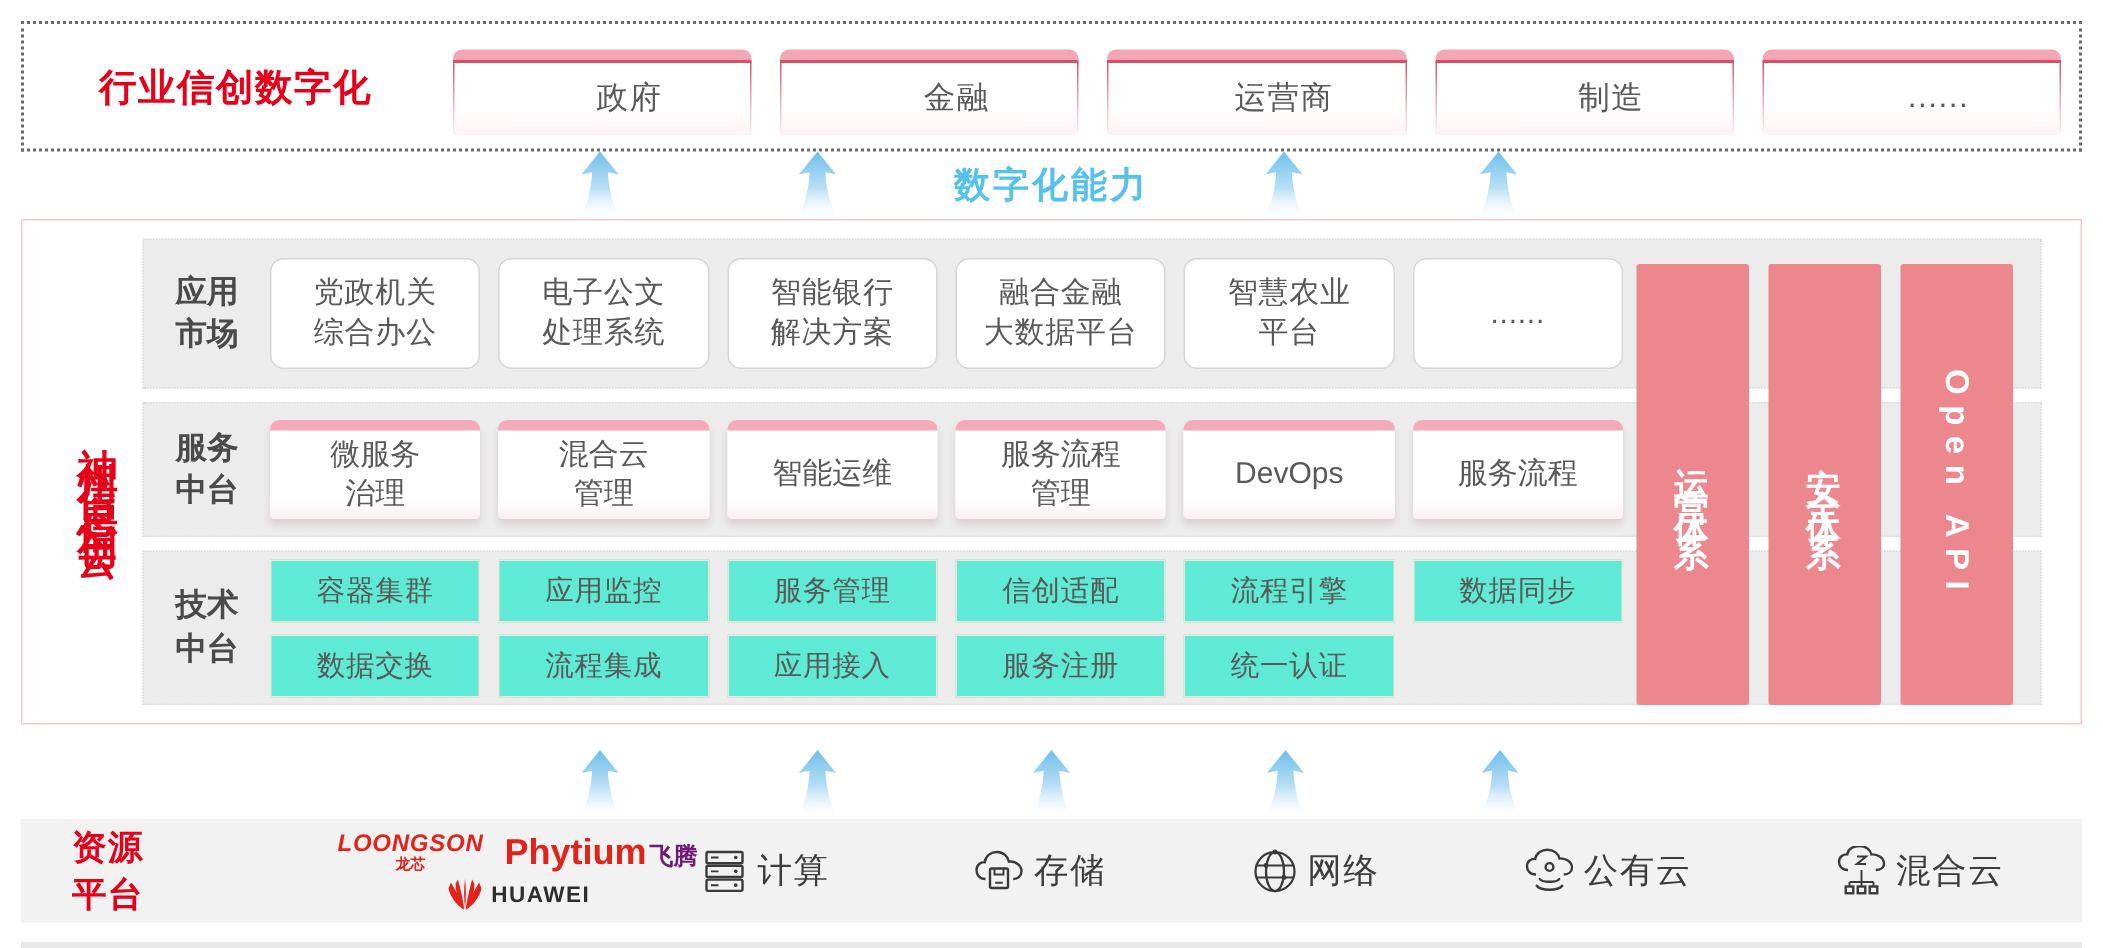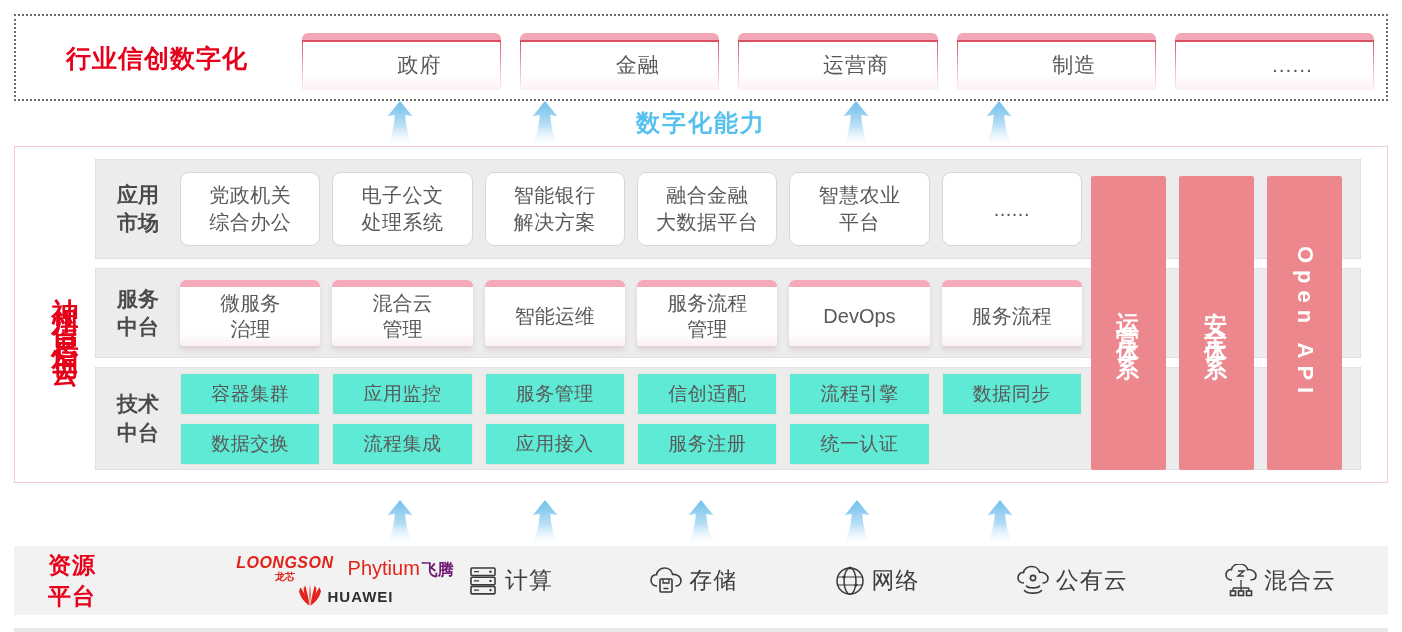--- a/index.html
+++ b/index.html
@@ -75,21 +75,21 @@
   .res-title { position:absolute; left:34px; top:50%; transform:translateY(-50%);
                font-size:23px; font-weight:bold; color:#e60019; white-space:pre-line;
                line-height:1.35; letter-spacing:1px; }
   .vendors { position:absolute; left:196px; top:4px; width:270px; height:62px;
              display:flex; flex-direction:column; align-items:center; justify-content:center; gap:3px; }
   .vendor-row { display:flex; align-items:center; gap:14px; }
   .loongson { display:flex; flex-direction:column; align-items:center; line-height:1; }
   .loongson-en { color:#e2231a; font-weight:bold; font-style:italic; font-size:16px; letter-spacing:0.5px; }
   .loongson-cn { color:#e2231a; font-weight:bold; font-size:10px; margin-top:1px; }
   .phytium { display:flex; align-items:baseline; gap:2px; }
-  .phytium-en { color:#e2231a; font-weight:normal; font-size:20px; }
+  .phytium-en { color:#e2231a; font-weight:bold; font-size:24px; }
   .phytium-cn { color:#701a75; font-weight:bold; font-size:16px; }
   .huawei { display:flex; align-items:center; gap:5px; }
   .huawei-name { color:#2e2e2e; font-weight:bold; font-size:15px; letter-spacing:1px; }
   .res-items { position:absolute; left:452px; right:52px; top:0; bottom:0;
                display:flex; align-items:center; justify-content:space-between; }
   .res-item { display:flex; align-items:center; gap:5px; }
   .res-item svg { display:block; }
   .res-label { font-size:23px; color:#3d3d3d; letter-spacing:1px; }
 
   .bottom-edge { position:absolute; left:14px; top:628px; width:1374px; height:4px; background:#e9e9e9; }

